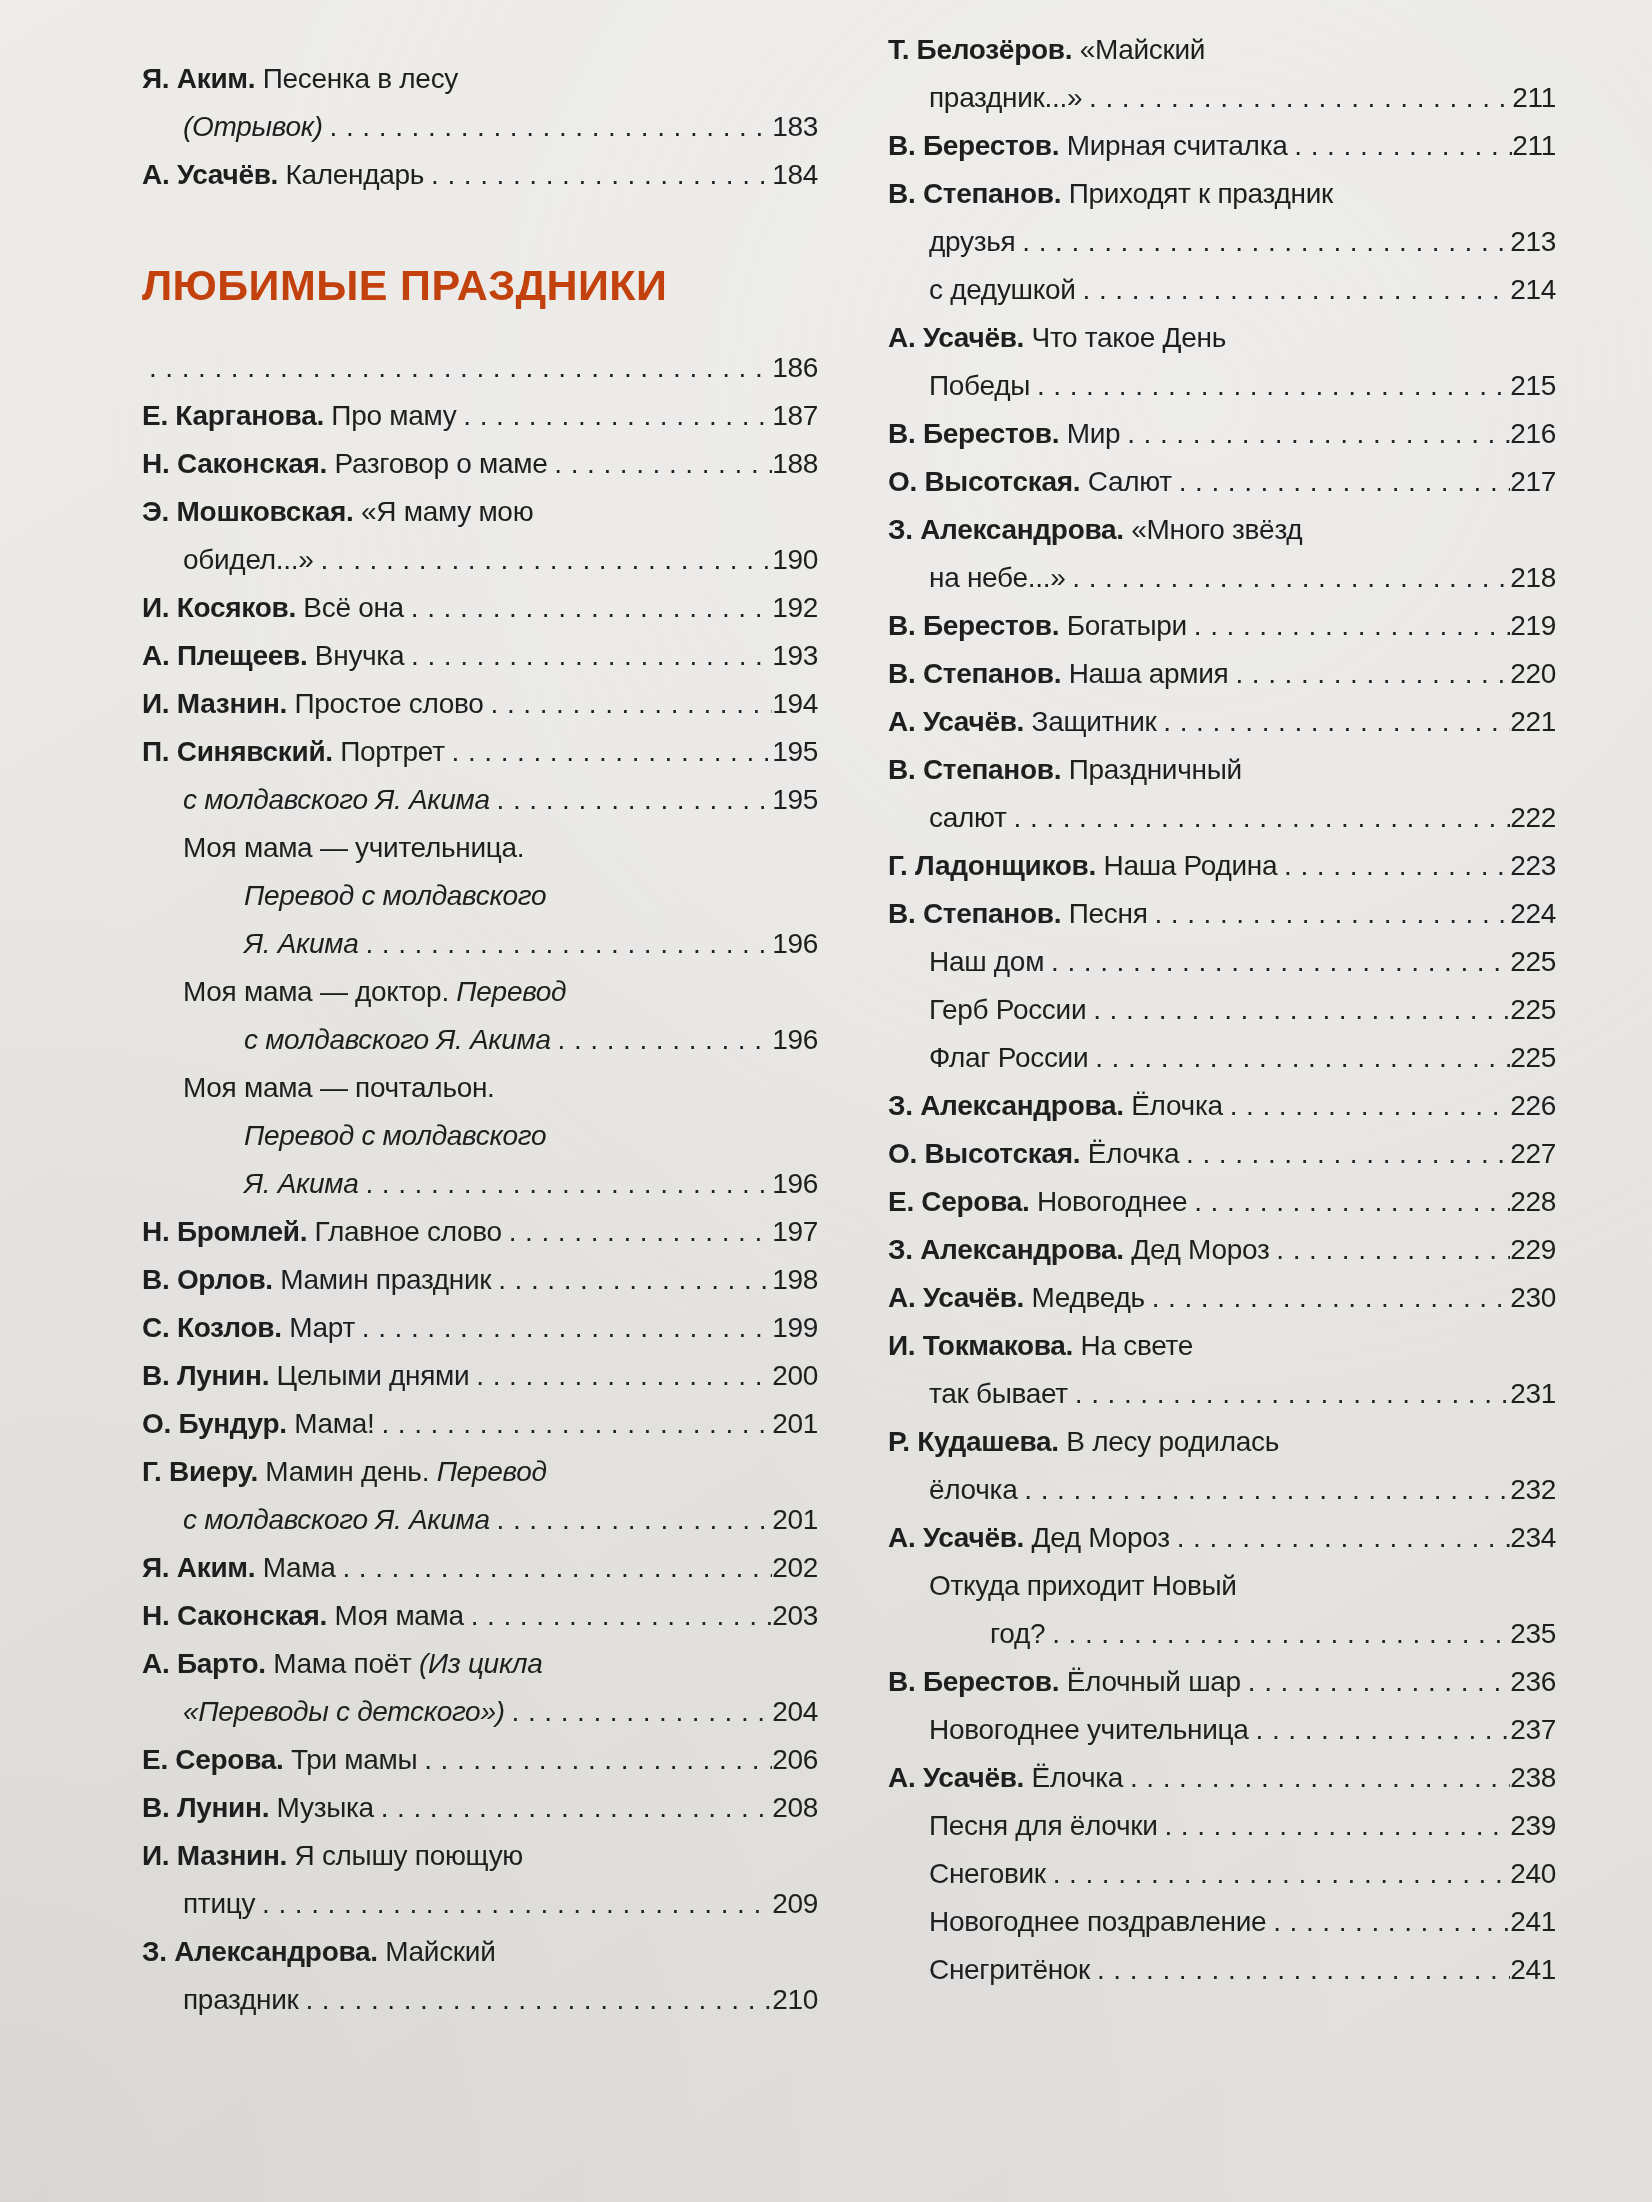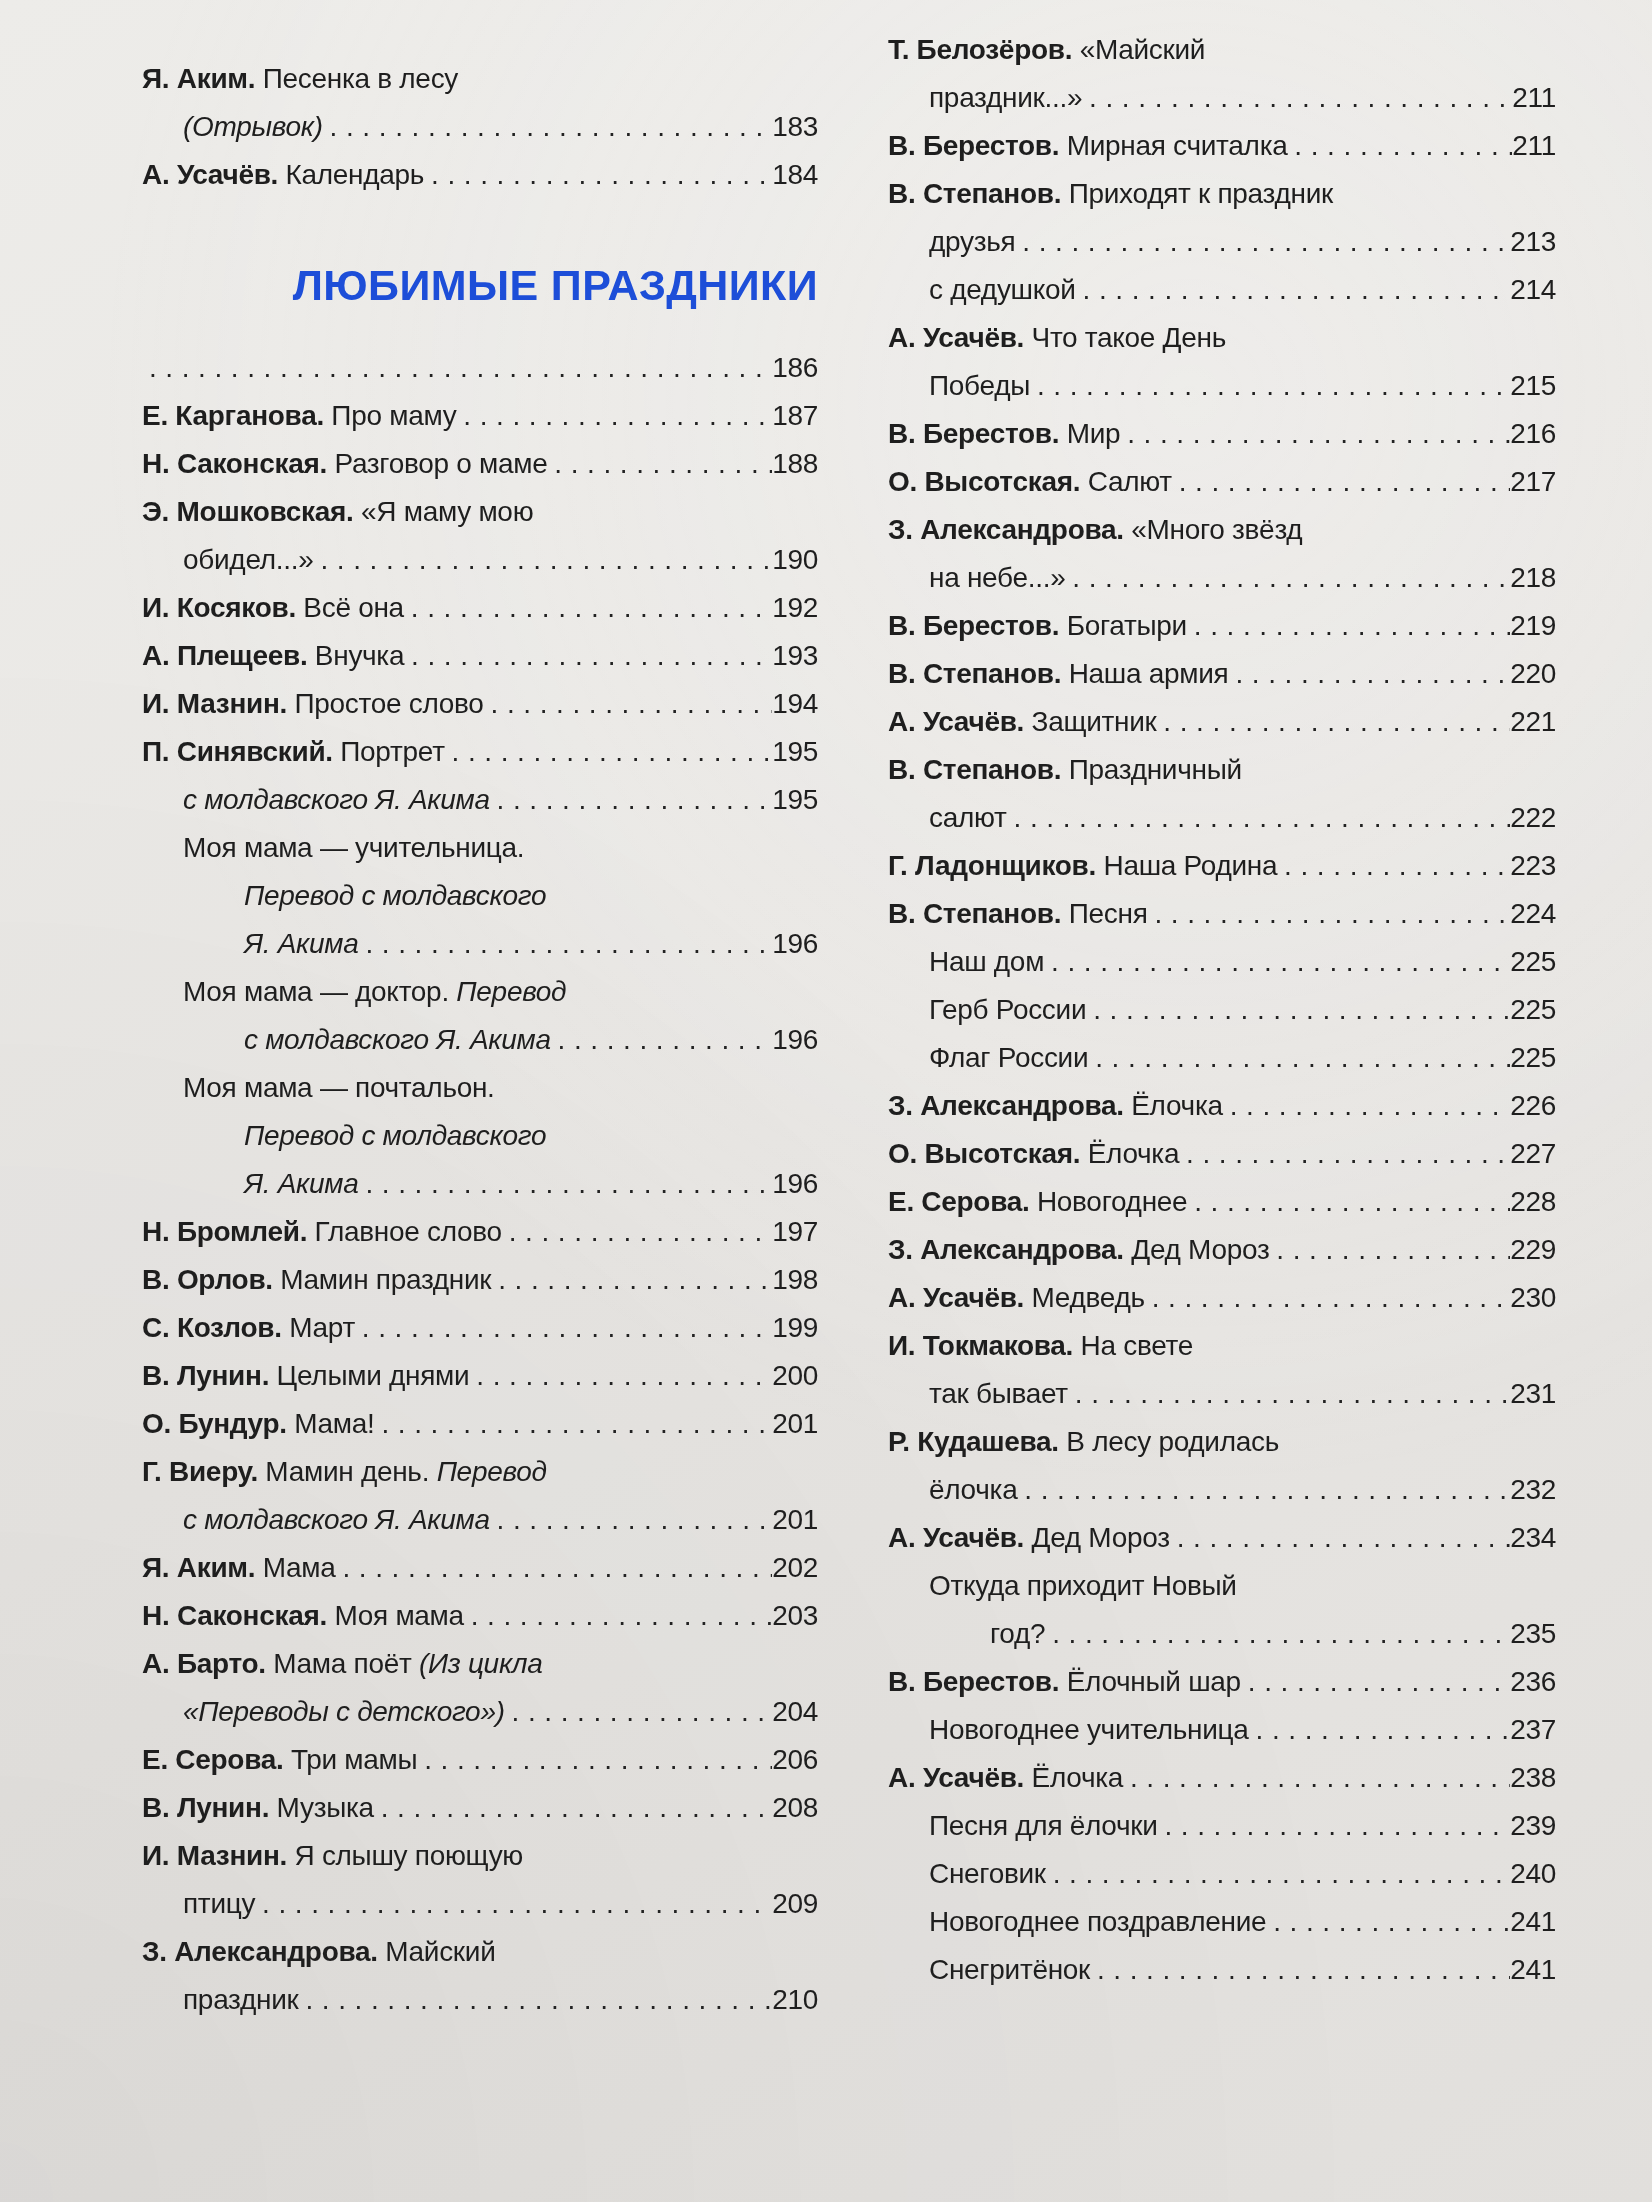--- a/index.html
+++ b/index.html
@@ -12,21 +12,21 @@
       linear-gradient(150deg, #edecE9 0%, #e8e6e3 50%, #e1dfdc 100%);
     font-family: "Liberation Sans", "DejaVu Sans", sans-serif;
     color: #1e1e1e;
     overflow: hidden;
   }
   .page {
     position: relative;
     width: 1653px; height: 2203px;
   }
   .col { position: absolute; top: 0; }
-  .col-left  { left: 142px;  width: 676px; padding-top: 55px; text-align: right; }
+  .col-left  { left: 142px;  width: 676px; padding-top: 55px; }
   .col-right { left: 888px; width: 668px; padding-top: 26px; }
 
   .line {
     display: flex;
     align-items: baseline;
     font-size: 28px;
     line-height: 48px;
     letter-spacing: -0.3px;
     white-space: pre;
   }
@@ -58,21 +58,21 @@
   }
 </style>
 </head>
 <body>
 
 <div class="page">
   <div class="col col-left">
       <div class="line"><span class="txt"><span class="b">Я. Аким.</span><span class="r"> Песенка в лесу</span></span></div>
       <div class="line ind1"><span class="txt"><span class="i">(Отрывок)</span></span><span class="dots" aria-hidden="true">................................................................</span><span class="page-num">183</span></div>
       <div class="line"><span class="txt"><span class="b">А. Усачёв.</span><span class="r"> Календарь</span></span><span class="dots" aria-hidden="true">................................................................</span><span class="page-num">184</span></div>
-      <div class="heading" style="color: #1d4ed8; margin-left: 42px;">ЛЮБИМЫЕ ПРАЗДНИКИ</div>
+      <div class="heading" style="color: #c2410c;">ЛЮБИМЫЕ ПРАЗДНИКИ</div>
       <div class="line"><span class="dots" aria-hidden="true">................................................................</span><span class="page-num">186</span></div>
       <div class="line"><span class="txt"><span class="b">Е. Карганова.</span><span class="r"> Про маму</span></span><span class="dots" aria-hidden="true">................................................................</span><span class="page-num">187</span></div>
       <div class="line"><span class="txt"><span class="b">Н. Саконская.</span><span class="r"> Разговор о маме</span></span><span class="dots" aria-hidden="true">................................................................</span><span class="page-num">188</span></div>
       <div class="line"><span class="txt"><span class="b">Э. Мошковская.</span><span class="r"> «Я маму мою</span></span></div>
       <div class="line ind1"><span class="txt"><span class="r">обидел...»</span></span><span class="dots" aria-hidden="true">................................................................</span><span class="page-num">190</span></div>
       <div class="line"><span class="txt"><span class="b">И. Косяков.</span><span class="r"> Всё она</span></span><span class="dots" aria-hidden="true">................................................................</span><span class="page-num">192</span></div>
       <div class="line"><span class="txt"><span class="b">А. Плещеев.</span><span class="r"> Внучка</span></span><span class="dots" aria-hidden="true">................................................................</span><span class="page-num">193</span></div>
       <div class="line"><span class="txt"><span class="b">И. Мазнин.</span><span class="r"> Простое слово</span></span><span class="dots" aria-hidden="true">................................................................</span><span class="page-num">194</span></div>
       <div class="line"><span class="txt"><span class="b">П. Синявский.</span><span class="r"> Портрет</span></span><span class="dots" aria-hidden="true">................................................................</span><span class="page-num">195</span></div>
       <div class="line ind1"><span class="txt"><span class="i">с молдавского Я. Акима</span></span><span class="dots" aria-hidden="true">................................................................</span><span class="page-num">195</span></div>

